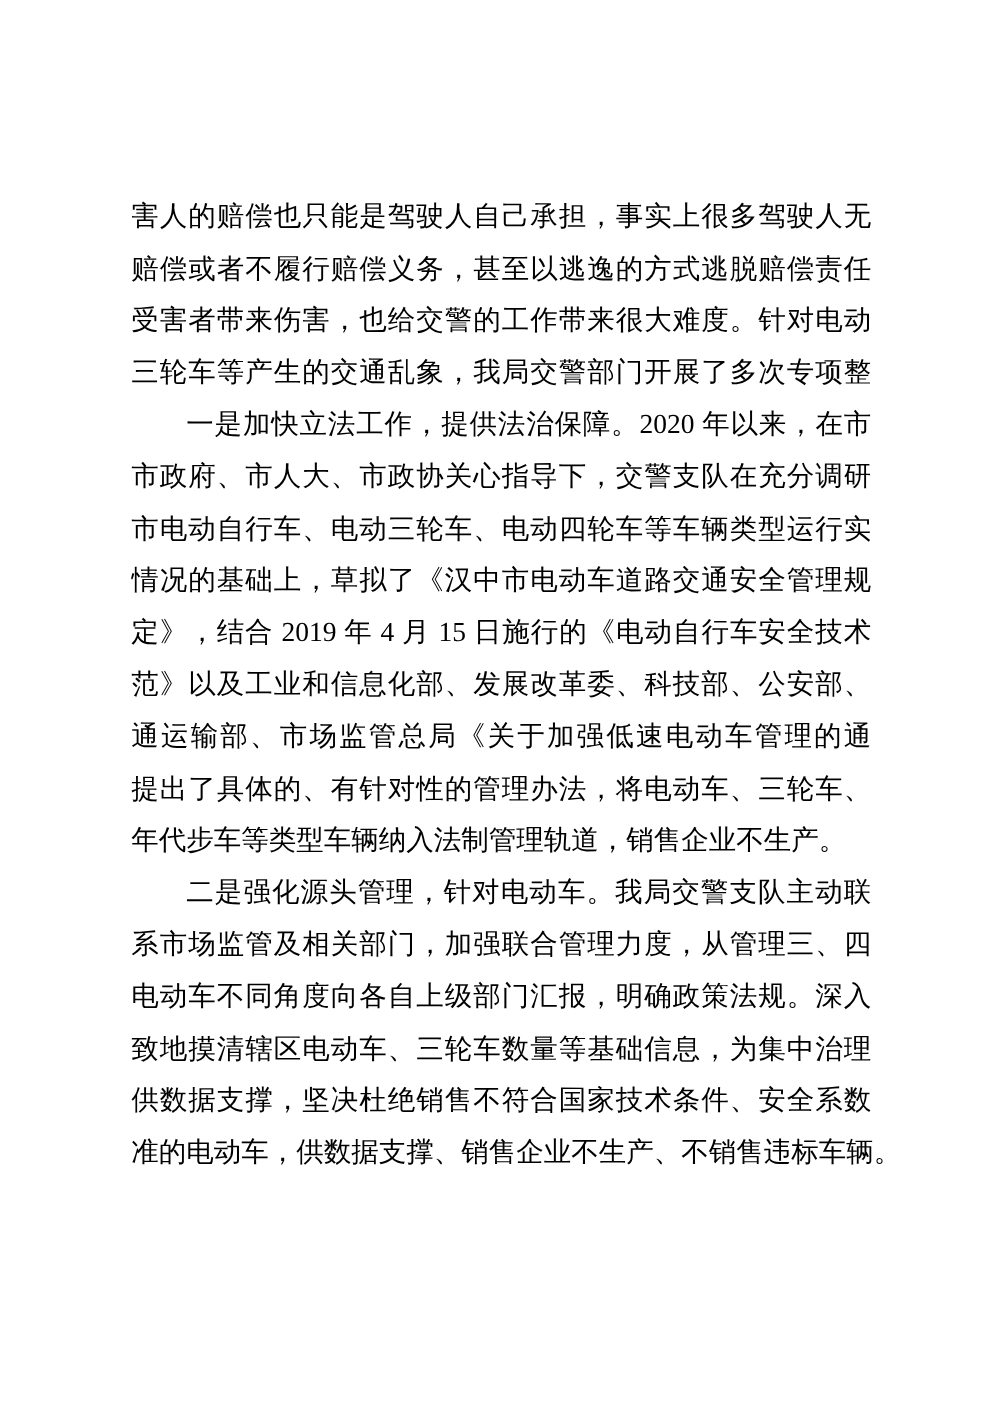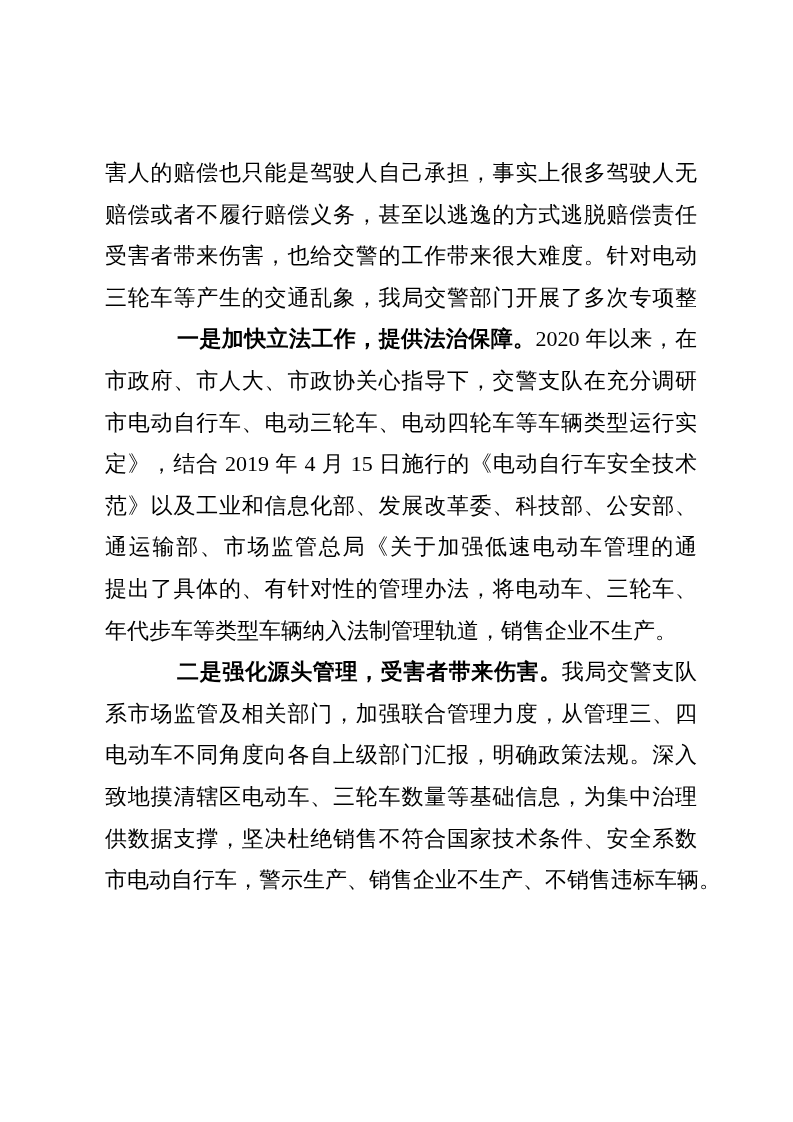--- a/index.html
+++ b/index.html
@@ -43,47 +43,47 @@
   }
   .line.indent {
     padding-left: 44px;
   }
   .seg-body {
     font-family: "Liberation Serif", serif;
     font-weight: normal;
   }
   .seg-heading {
     font-family: "Liberation Sans", sans-serif;
-    font-weight: bold;
-    margin-left: 28px;
+    font-weight: normal;
   }
 </style>
 </head>
 <body>
 
 <div class="page">
   <div class="text-block">
       <div class="paragraph">
         <div class="line justify"><span class="seg-body">害人的赔偿也只能是驾驶人自己承担，事实上很多驾驶人无力</span></div>
         <div class="line justify"><span class="seg-body">赔偿或者不履行赔偿义务，甚至以逃逸的方式逃脱赔偿责任给</span></div>
         <div class="line justify"><span class="seg-body">受害者带来伤害，也给交警的工作带来很大难度。针对电动车、</span></div>
         <div class="line justify"><span class="seg-body">三轮车等产生的交通乱象，我局交警部门开展了多次专项整治</span></div>
       </div>
       <div class="paragraph">
         <div class="line justify indent"><span class="seg-heading">一是加快立法工作，提供法治保障。</span><span class="seg-body">2020 年以来，在市委、</span></div>
         <div class="line justify"><span class="seg-body">市政府、市人大、市政协关心指导下，交警支队在充分调研我</span></div>
         <div class="line justify"><span class="seg-body">市电动自行车、电动三轮车、电动四轮车等车辆类型运行实际</span></div>
+        <div class="line justify"><span class="seg-body">情况的基础上，草拟了《汉中市电动车道路交通安全管理规</span></div>
         <div class="line justify"><span class="seg-body">定》，结合 2019 年 4 月 15 日施行的《电动自行车安全技术规</span></div>
         <div class="line justify"><span class="seg-body">范》以及工业和信息化部、发展改革委、科技部、公安部、交</span></div>
         <div class="line justify"><span class="seg-body">通运输部、市场监管总局《关于加强低速电动车管理的通知》，</span></div>
         <div class="line justify"><span class="seg-body">提出了具体的、有针对性的管理办法，将电动车、三轮车、老</span></div>
         <div class="line"><span class="seg-body">年代步车等类型车辆纳入法制管理轨道，销售企业不生产。</span></div>
       </div>
       <div class="paragraph">
-        <div class="line justify indent"><span class="seg-heading">二是强化源头管理，受害者带来伤害。</span><span class="seg-body">我局交警支队主动联</span></div>
+        <div class="line justify indent"><span class="seg-heading">二是强化源头管理，针对电动车。</span><span class="seg-body">我局交警支队主动联</span></div>
         <div class="line justify"><span class="seg-body">系市场监管及相关部门，加强联合管理力度，从管理三、四轮</span></div>
         <div class="line justify"><span class="seg-body">电动车不同角度向各自上级部门汇报，明确政策法规。深入细</span></div>
         <div class="line justify"><span class="seg-body">致地摸清辖区电动车、三轮车数量等基础信息，为集中治理提</span></div>
         <div class="line justify"><span class="seg-body">供数据支撑，坚决杜绝销售不符合国家技术条件、安全系数标</span></div>
-        <div class="line"><span class="seg-body">市电动自行车，警示生产、销售企业不生产、不销售违标车辆。</span></div>
+        <div class="line"><span class="seg-body">准的电动车，供数据支撑、销售企业不生产、不销售违标车辆。</span></div>
       </div>
     </div>
 </div>
 
 </body></html>

